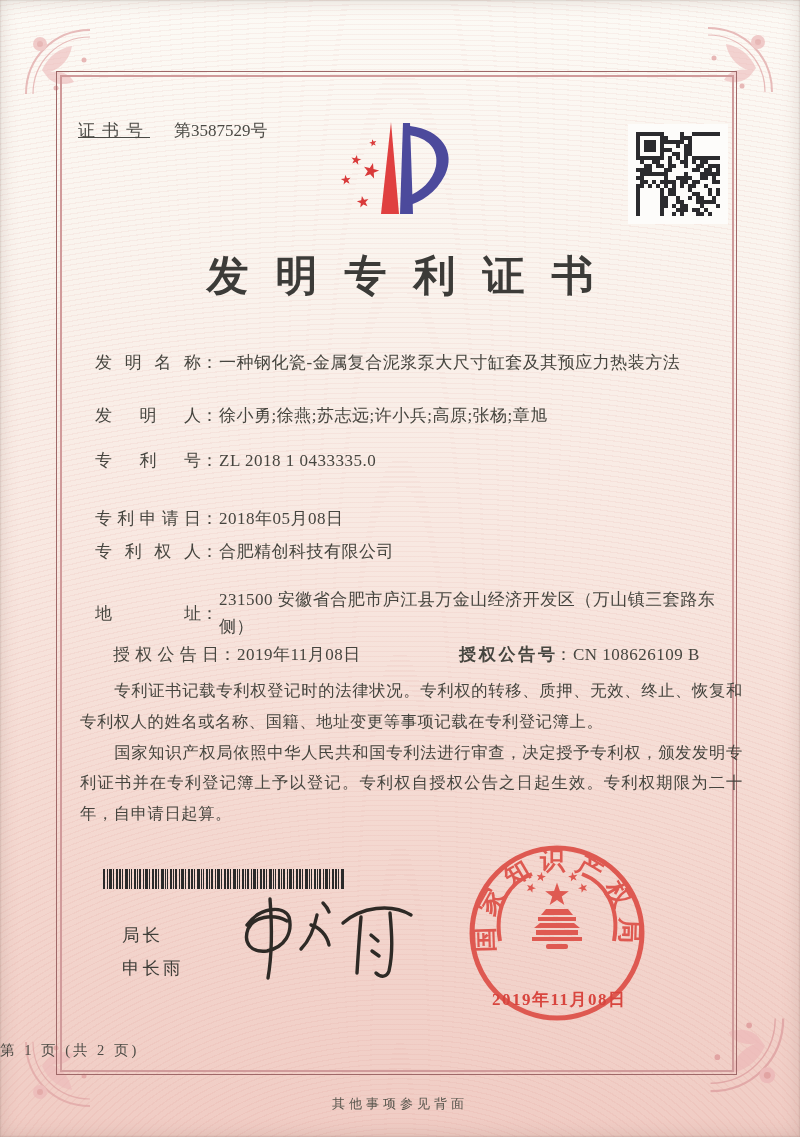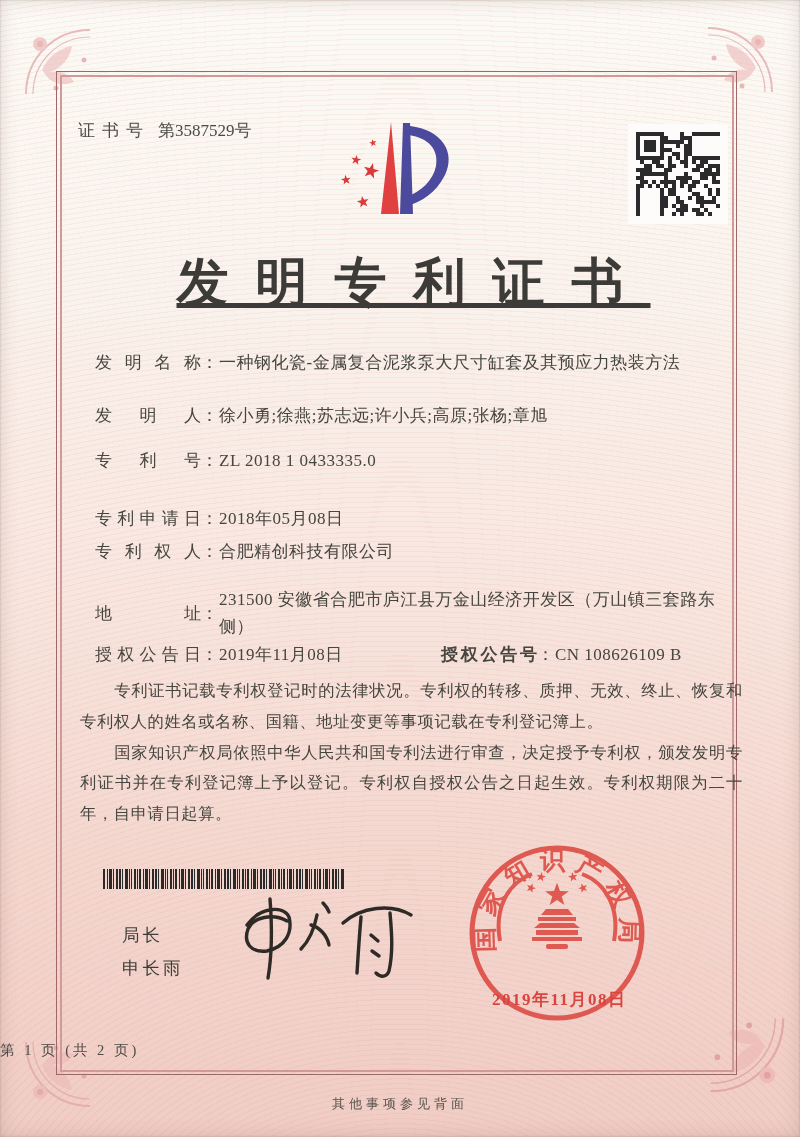--- a/index.html
+++ b/index.html
@@ -11,31 +11,31 @@
         rgba(213,125,120,0.085) 0 1.6px, rgba(255,255,255,0) 1.6px 7px),
       linear-gradient(180deg,#fcfaf5 0%, #faf4ee 22%, #f8e8e1 48%, #f4d9d1 72%, #f0ccc4 100%);
     box-shadow: inset 0 0 18px rgba(120,95,85,.22), inset 0 0 2px rgba(90,70,60,.35);
   }
   .frame{position:absolute;left:56px;top:71px;right:63px;bottom:62px;
     border:1.5px solid #9f6868;}
   .frame::before{content:"";position:absolute;inset:2.5px;border:2px solid #d09a9a;}
   .abs{position:absolute;}
   
   .certno{left:78px;top:119px;font-size:17px;color:#4b4a45;}
-  .certno .lbl{letter-spacing:7px;margin-right:8px;}
+  .certno .lbl{letter-spacing:7px;margin-right:24px;text-decoration:underline;}
   
   .title-wrap{left:0;right:0;top:248px;display:flex;justify-content:center;}
-  .title{font-size:52px;font-weight:600;color:#3c3b38;letter-spacing:27px;padding-left:27px;text-decoration:underline;}
+  .title{font-size:42px;font-weight:600;color:#3c3b38;letter-spacing:27px;padding-left:27px;}
   
   .row{position:absolute;left:95px;right:58px;display:flex;align-items:center;
     font-size:17px;color:#46453f;line-height:27px;}
   .flabel{display:inline-block;width:106px;text-align:justify;text-align-last:justify;flex:0 0 106px;}
   .colon{flex:0 0 18px;}
   .fvalue{flex:1;letter-spacing:.5px;}
-  .pairs{display:flex;width:100%;}
+  .pairs{display:flex;width:100%;margin-left:18px;}
   .pair1{display:flex;flex:0 0 346px;}
   .pair2{display:flex;flex:1;}
   .pair2 .flabel{width:96px;flex:0 0 96px;font-weight:bold;}
   
   .paras{left:80px;right:57px;top:676px;font-size:16.3px;line-height:30.8px;
     color:#46453f;letter-spacing:.6px;text-align:justify;}
   .paras p{margin:0;text-indent:2.1em;}
   
   .post{left:103px;font-size:17.5px;font-weight:500;color:#3f3e39;letter-spacing:3px;margin-left:19px;}
   .seal-date{left:492px;top:988px;font-size:17px;font-weight:700;color:#d8453e;letter-spacing:1.5px;}

